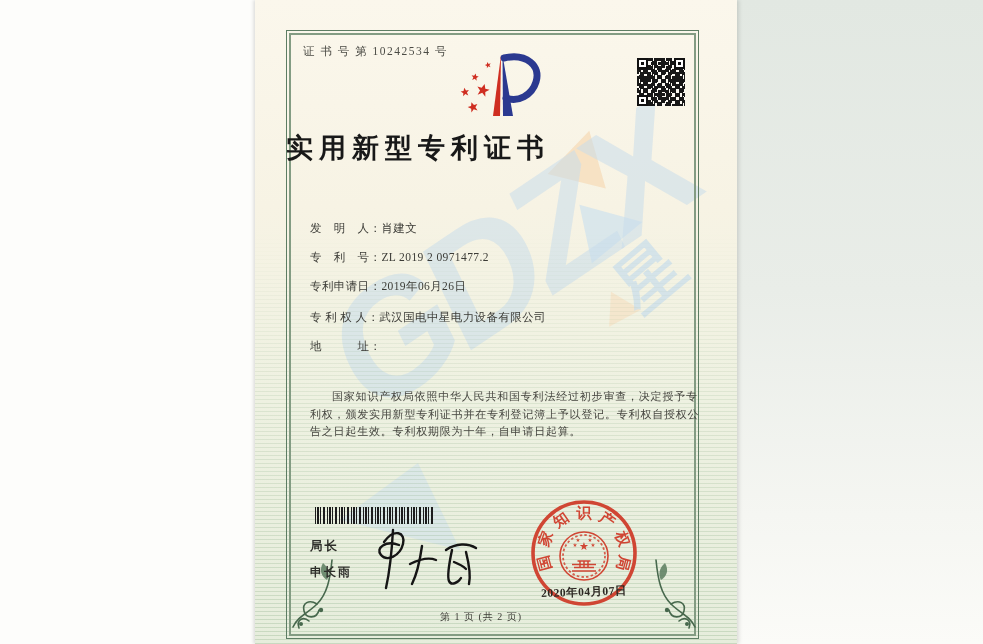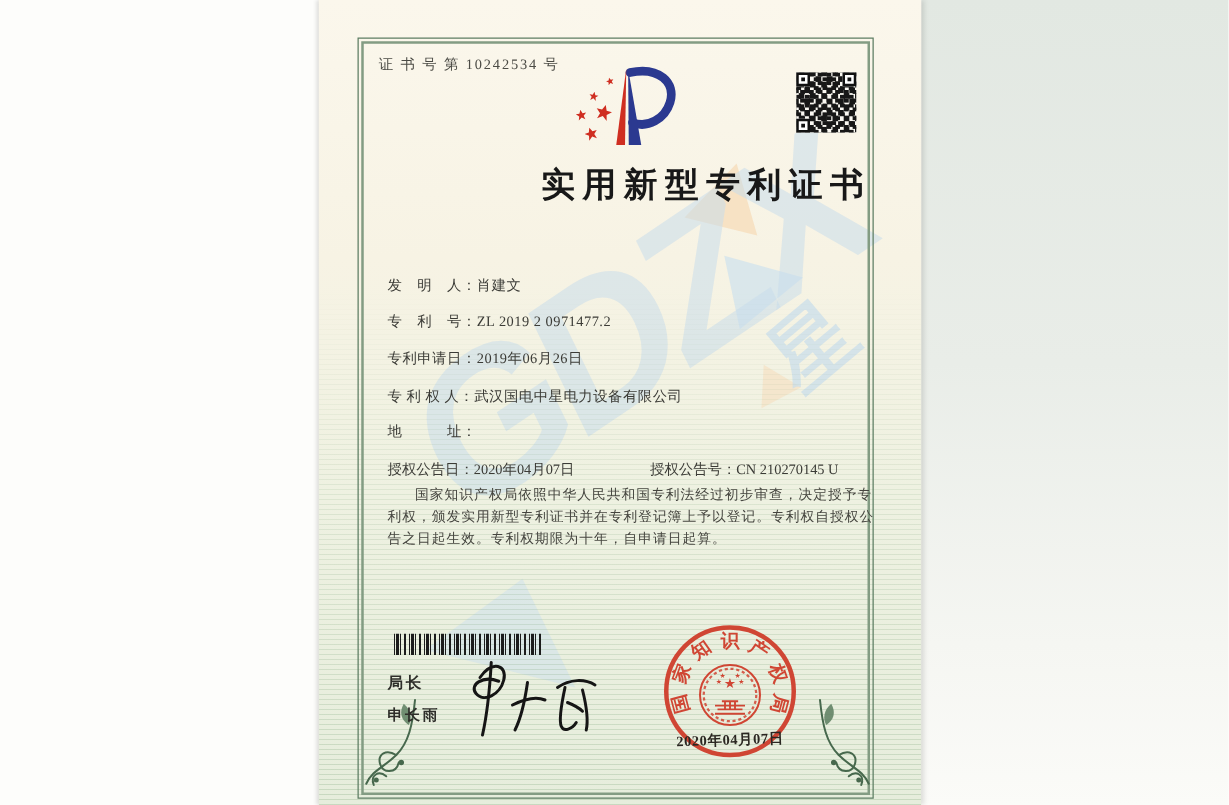--- a/index.html
+++ b/index.html
@@ -39,21 +39,21 @@
   .content{position:absolute;inset:0;z-index:4;}
   .cert-no{position:absolute;left:48px;top:44px;font-size:11.5px;letter-spacing:1.5px;color:#4b4b45;}
   .logo{position:absolute;left:200px;top:52px;width:90px;height:72px;}
   .qr{position:absolute;left:382px;top:58px;width:48px;height:48px;background:#faf8f2;
       background-image:repeating-conic-gradient(#171717 0% 25%,transparent 0% 50%),
                        repeating-conic-gradient(#171717 0% 25%,transparent 0% 50%);
       background-size:7px 7px,9px 9px;background-position:0 0,2px 3px;}
   .finder{position:absolute;width:11px;height:11px;border:2px solid #111;background:#fff;box-sizing:border-box;}
   .finder::after{content:"";position:absolute;left:2px;top:2px;width:3px;height:3px;background:#111;}
   .finder.tl{left:0;top:0}.finder.tr{right:0;top:0}.finder.bl{left:0;bottom:0}
-  .title{position:absolute;left:31px;top:130px;width:411px;text-align:right;
+  .title{position:absolute;left:31px;top:130px;width:411px;text-align:left;
          font-size:27px;font-weight:700;letter-spacing:6px;color:#181818;}
   
   .field{position:absolute;left:55px;font-size:11.5px;color:#3b3b36;letter-spacing:.4px;width:360px;}
   .flabel{white-space:pre;}
   .f0{top:192px}.f1{top:221px}.f2{top:250px}.f3{top:279px}.f4{top:310px}
   .f5{top:338px;display:flex;line-height:1.5;}
   .f5 .fvalue{width:268px;}
   .grant{position:absolute;top:368px;left:55px;font-size:11.5px;color:#3b3b36;width:380px;}
   .grant .gno{position:absolute;left:210px;top:0;}
   
@@ -158,24 +158,20 @@
       <div class="title">实用新型专利证书</div>
 
       <div class="field f1"><span class="flabel">发　明　人：</span><span class="fvalue">肖建文</span></div>
       <div class="field f2"><span class="flabel">专　利　号：</span><span class="fvalue">ZL 2019 2 0971477.2</span></div>
       <div class="field f3"><span class="flabel">专利申请日：</span><span class="fvalue">2019年06月26日</span></div>
       <div class="field f4"><span class="flabel">专 利 权 人：</span><span class="fvalue">武汉国电中星电力设备有限公司</span></div>
       <div class="field f5">
           <span class="flabel">地　　　址：</span>
         </div>
 
-      <div class="grant">
-        <span class="flabel">授权公告日：</span><span>2020年04月07日</span>
-        <span class="gno"><span>授权公告号：</span><span>CN 210270145 U</span></span>
-      </div>
 
       <div class="body-text">
         <p>国家知识产权局依照中华人民共和国专利法经过初步审查，决定授予专利权，颁发实用新型专利证书并在专利登记簿上予以登记。专利权自授权公告之日起生效。专利权期限为十年，自申请日起算。</p>
       </div>
 
       <div class="barcode"></div>
       <div class="officer-title">局长</div>
       <div class="officer-name">申长雨</div>
 
       <svg class="signature" viewBox="0 0 130 74">
@@ -208,15 +204,16 @@
         <span class="seal-char sc0">国</span>
         <span class="seal-char sc1">家</span>
         <span class="seal-char sc2">知</span>
         <span class="seal-char sc3">识</span>
         <span class="seal-char sc4">产</span>
         <span class="seal-char sc5">权</span>
         <span class="seal-char sc6">局</span>
       </div>
       <div class="seal-date">2020年04月07日</div>
 
+      <div class="footer">第 1 页 (共 2 页)</div>
     </div>
   </div>
 </div>
 
 </body></html>

